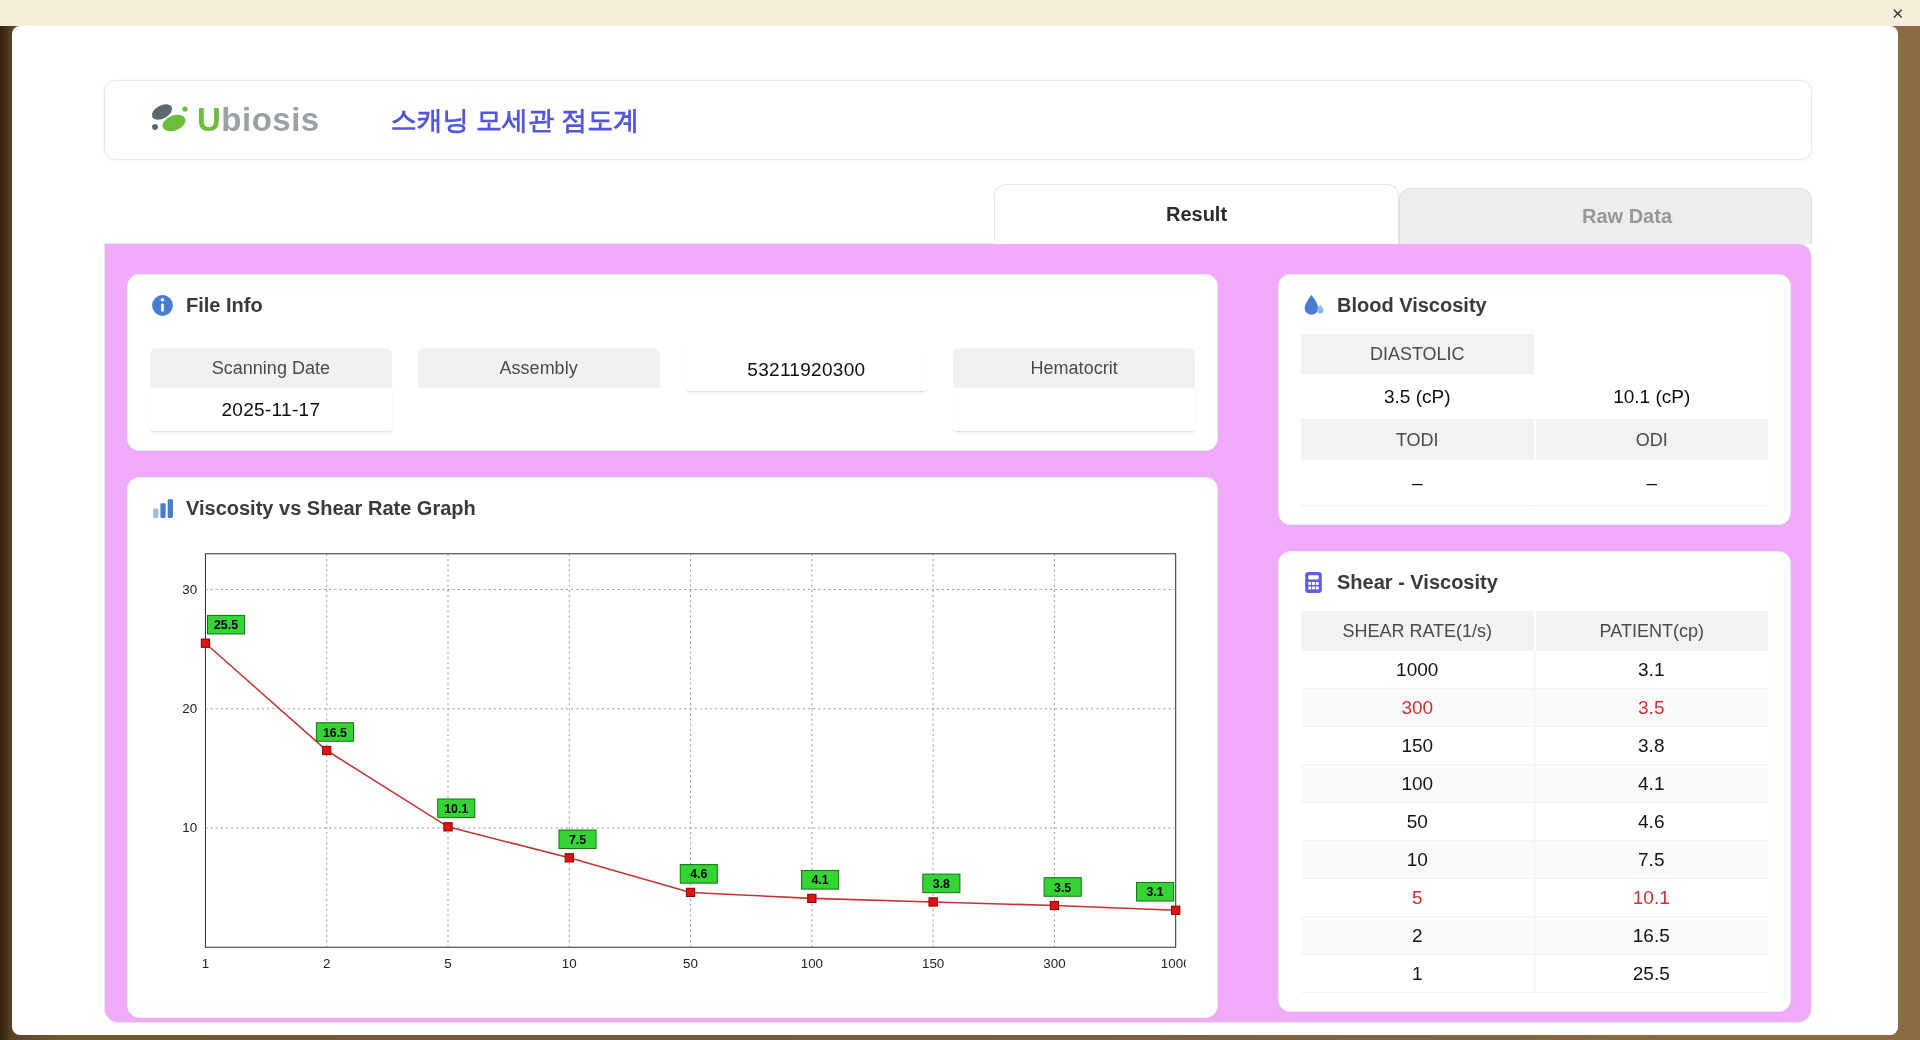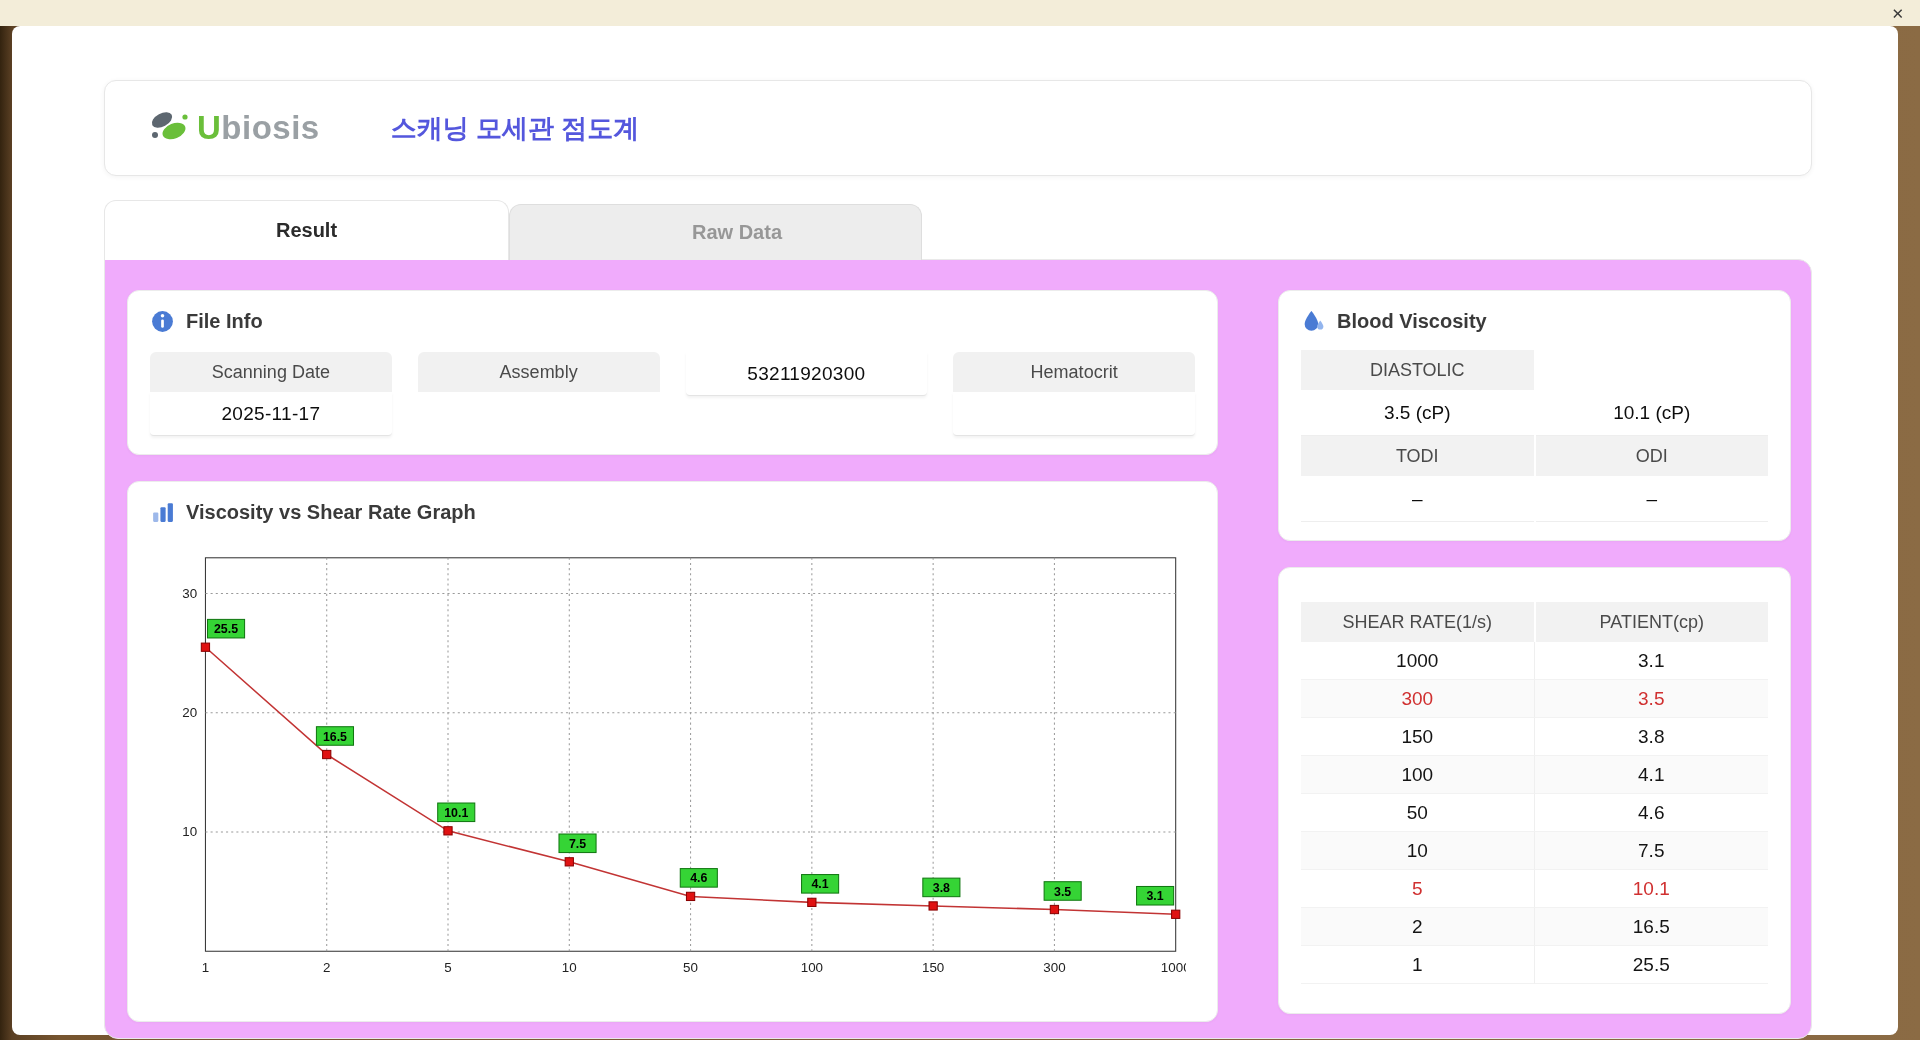--- a/index.html
+++ b/index.html
@@ -15,32 +15,32 @@
   }
   .close-btn { font-size:15px; color:#3a3a3a; line-height:1; cursor:default; }
   .window {
     position:absolute; top:26px; left:12px; right:22px; bottom:5px;
     background:#fff; border-radius:8px;
   }
   .content { padding:54px 86px 0 92px; }
 
   
   .header-card {
-    height:96px; border:1px solid #e7e7e7; border-radius:12px;
+    height:80px; border:1px solid #e7e7e7; border-radius:12px;
     box-shadow:0 1px 5px rgba(0,0,0,0.05);
     display:flex; align-items:center; padding:0 42px; background:#fff;
   }
   .logo { display:flex; align-items:center; gap:4px; }
   .logo svg { width:46px; height:42px; }
   .logo-text { font-size:33px; font-weight:600; color:#9aa0a4; letter-spacing:0.5px; }
   .logo-u { color:#6abf3a; }
   .app-title { margin-left:71px; font-size:26px; font-weight:700; color:#5457dd; }
 
   
-  .tabs { display:flex; align-items:flex-end; margin-top:24px; height:60px; position:relative; z-index:2; }
+  .tabs { display:flex; align-items:flex-end; margin-top:24px; height:60px; position:relative; z-index:2;justify-content:flex-end; }
   .tab { text-align:center; cursor:default; }
   .tab-result {
     width:405px; height:60px; line-height:58px; background:#fff;
     border:1px solid #e7e7e7; border-bottom:none; border-radius:12px 12px 0 0;
     font-weight:700; font-size:20px; color:#2b2b2b;
   }
   .tab-raw {
     width:413px; height:56px; line-height:54px; background:#ededed;
     border:1px solid #dedede; border-bottom:none; border-radius:12px 12px 0 0;
     font-weight:600; font-size:20px; color:#979797;padding-left:43px;
@@ -56,21 +56,21 @@
   .col-right { width:545px; display:flex; flex-direction:column;padding-left:32px; }
 
   .card {
     border:1px solid #ececec; border-radius:12px; background:#fff;
     box-shadow:0 1px 3px rgba(0,0,0,0.03); padding:18px 22px;
   }
   .card-title { display:flex; align-items:center; gap:11px; font-size:20px; font-weight:700; color:#3a3a3a; }
   .card-title svg { width:25px; height:25px; flex:0 0 auto; }
 
   
-  .fields { display:grid; grid-template-columns:repeat(4,1fr); gap:26px; margin-top:18px; }
+  .fields { display:grid; grid-template-columns:repeat(4,1fr); gap:26px; margin-top:30px; }
   .field-label {
     background:#f1f1f1; height:40px; line-height:40px; text-align:center;
     font-size:18px; color:#4a4a4a; border-radius:6px 6px 0 0;
   }
   .field-value {
     height:44px; line-height:44px; text-align:center; font-size:19px; color:#0d0d0d;
     border-bottom:1px solid #e4e4e4; box-shadow:0 2px 3px rgba(0,0,0,0.05);
     border-radius:0 0 4px 4px; letter-spacing:0.3px; background:#fff;
   }
 
@@ -243,20 +243,35 @@
               <div>ODI</div>
             </div>
             <div class="bv-row bv-val">
               <div>–</div>
               <div>–</div>
             </div>
           </div>
         </div>
 
         <div class="card sv-card">
+          <div class="card-title">
+            <svg viewBox="0 0 24 24">
+              <rect x="4" y="2" width="16" height="20" rx="3" fill="#5b5ede"></rect>
+              <rect x="7" y="5" width="10" height="4" rx="1" fill="#fff"></rect>
+              <g fill="#fff">
+                <rect x="7" y="11.5" width="2.8" height="2.8"></rect>
+                  <rect x="10.6" y="11.5" width="2.8" height="2.8"></rect>
+                  <rect x="14.2" y="11.5" width="2.8" height="2.8"></rect>
+                <rect x="7" y="15.8" width="2.8" height="2.8"></rect>
+                  <rect x="10.6" y="15.8" width="2.8" height="2.8"></rect>
+                  <rect x="14.2" y="15.8" width="2.8" height="2.8"></rect>
+              </g>
+            </svg>
+            <span>Shear - Viscosity</span>
+          </div>
           <div class="sv-table">
             <div class="sv-head">
               <div>SHEAR RATE(1/s)</div>
               <div>PATIENT(cp)</div>
             </div>
             <div class="sv-rows">
               <div class="sv-row">
                 <div>1000</div>
                 <div>3.1</div>
               </div>

